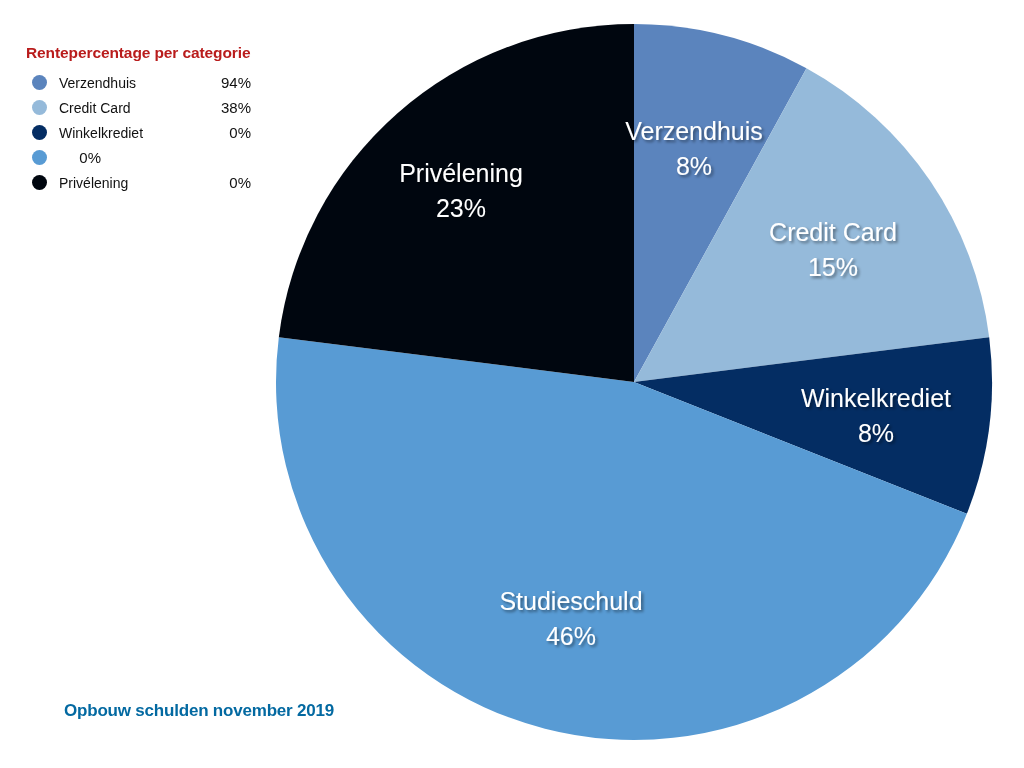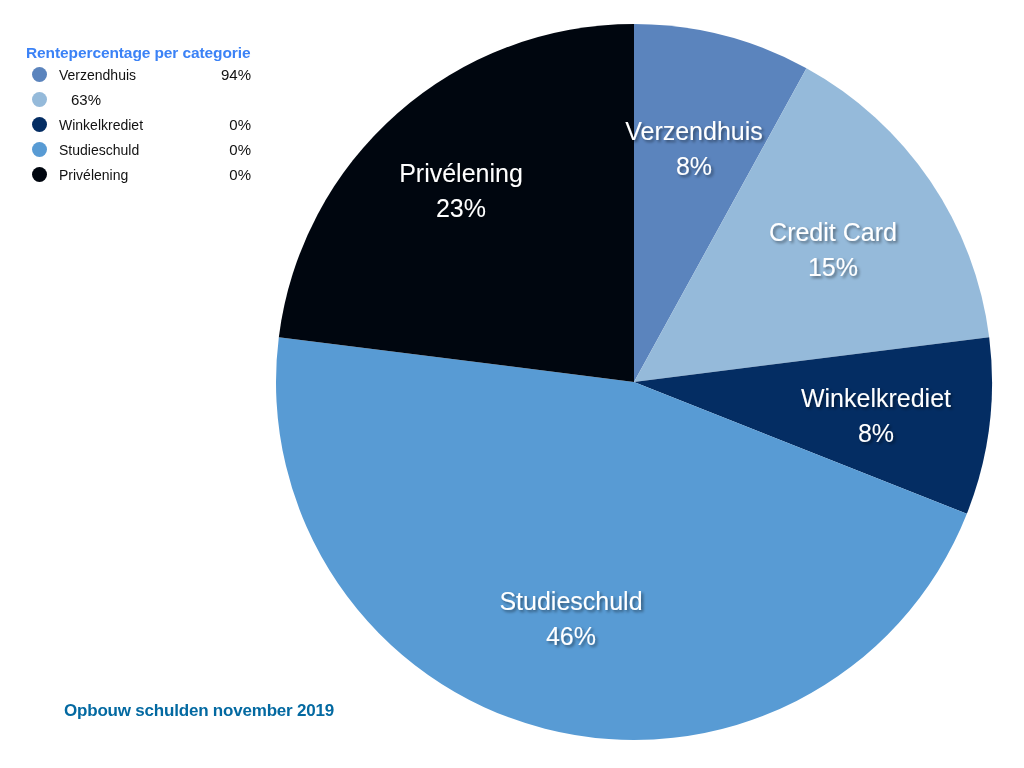--- a/index.html
+++ b/index.html
@@ -20,23 +20,23 @@
   
   #legend {
     position: absolute;
     left: 26px;
     top: 44px;
     width: 290px;
   }
   #legend-title {
     font-size: 15.5px;
     font-weight: bold;
-    color: #3b82f6;
+    color: #b91c1c;
     letter-spacing: -0.1px;
-    margin-bottom: 0;
+    margin-bottom: 8px;
   }
   .legend-row {
     display: flex;
     align-items: center;
     height: 25px;
   }
   .legend-swatch {
     width: 15px;
     height: 15px;
     border-radius: 50%;
@@ -126,30 +126,30 @@
   <div id="legend">
     <div id="legend-title">Rentepercentage per categorie</div>
     <div id="legend-rows">
         <div class="legend-row">
           <span class="legend-swatch" style="background: rgb(91, 132, 189);"></span>
           <span class="legend-label">Verzendhuis</span>
           <span class="legend-value">94%</span>
         </div>
         <div class="legend-row">
           <span class="legend-swatch" style="background: rgb(149, 186, 218);"></span>
-          <span class="legend-value">63%</span>
+          <span class="legend-label">Credit Card</span>
+          <span class="legend-value">38%</span>
         </div>
         <div class="legend-row">
           <span class="legend-swatch" style="background: rgb(4, 45, 99);"></span>
           <span class="legend-label">Winkelkrediet</span>
           <span class="legend-value">0%</span>
         </div>
         <div class="legend-row">
           <span class="legend-swatch" style="background: rgb(88, 155, 212);"></span>
-          <span class="legend-label">Studieschuld</span>
           <span class="legend-value">0%</span>
         </div>
         <div class="legend-row">
           <span class="legend-swatch" style="background: rgb(0, 6, 15);"></span>
           <span class="legend-label">Privélening</span>
           <span class="legend-value">0%</span>
         </div>
       </div>
   </div>
 

